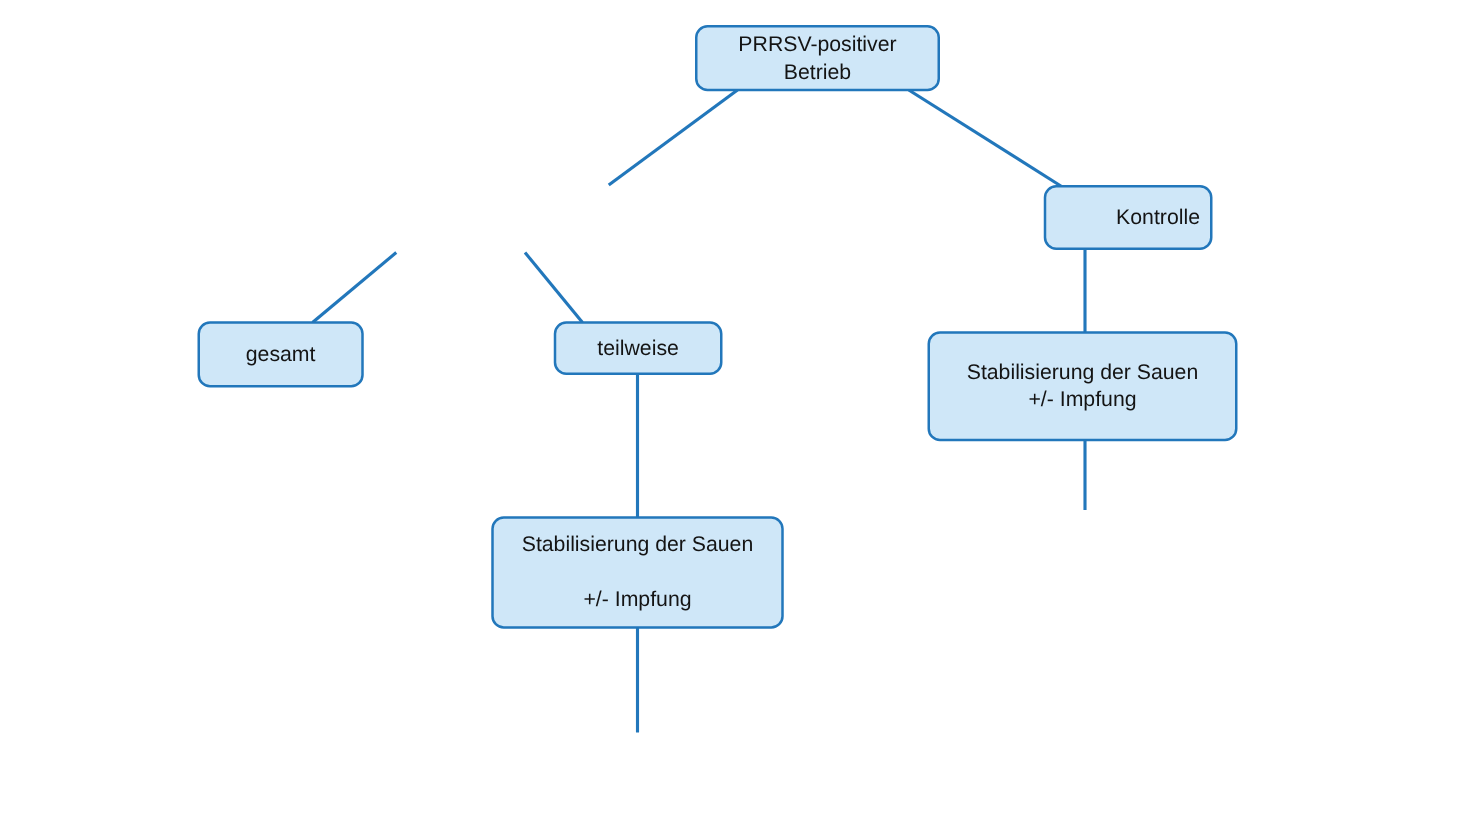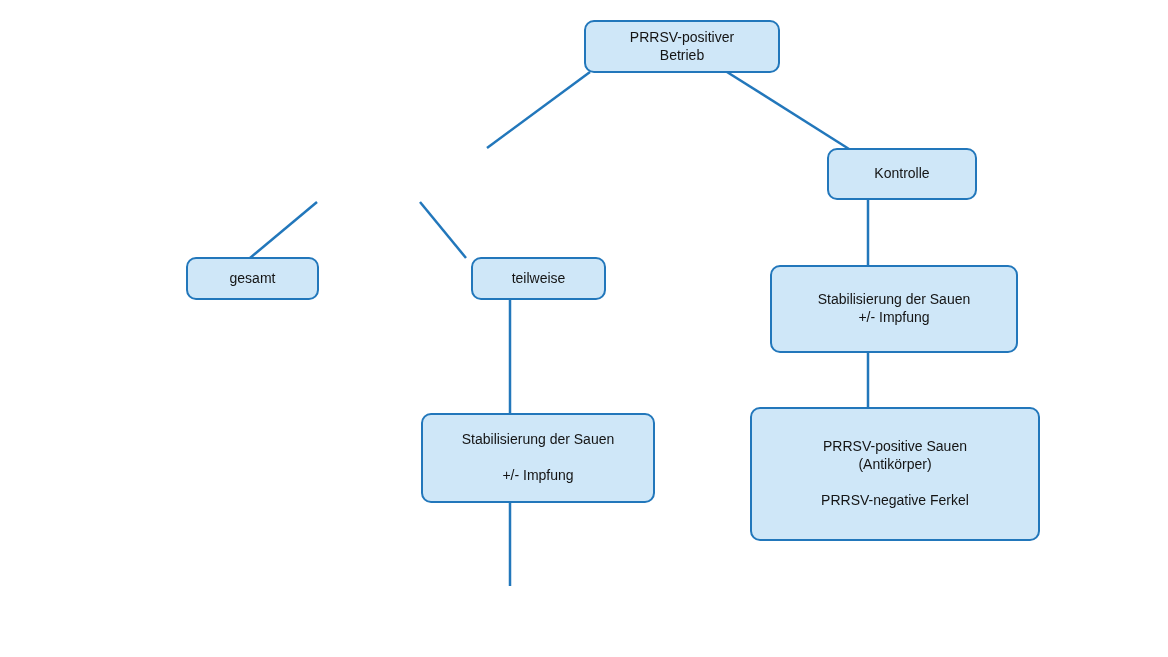--- a/index.html
+++ b/index.html
@@ -31,33 +31,32 @@
     z-index: 2;
     box-sizing: border-box;
     background: #cfe7f8;
     border: 2px solid #2277bb;
     border-radius: 10px;
     display: flex;
     align-items: center;
     justify-content: center;
     text-align: center;
     color: #141414;
-    font-size: 14px;
+    font-size: 17px;
     line-height: 1.28;
-    margin-left: 28px;
   }
   .node .label {
     white-space: pre-line;
     padding: 2px 8px;
   }
   
   #node-root        { left: 556px; top: 20px;  width: 196px; height: 53px; }
   #node-elim        { left: 275px; top: 147px; width: 235px; height: 56px; }
-  #node-kontrolle   { left: 799px; top: 148px; width: 150px; height: 52px; }
-  #node-gesamt      { left: 158px; top: 257px; width: 133px; height: 43px; }
+  #node-kontrolle   { left: 835px; top: 148px; width: 135px; height: 52px; justify-content: flex-end; }
+  #node-gesamt      { left: 158px; top: 257px; width: 133px; height: 53px; }
   #node-teilweise   { left: 443px; top: 257px; width: 135px; height: 43px; }
   #node-stab-right  { left: 742px; top: 265px; width: 248px; height: 88px; }
   #node-stab-left   { left: 393px; top: 413px; width: 234px; height: 90px; }
   #node-result-right{ left: 722px; top: 407px; width: 290px; height: 134px; }
   #node-elim-ferkel { left: 388px; top: 585px; width: 244px; height: 58px;
                       align-items: flex-start; }
   #node-elim-ferkel .label { padding-top: 9px; }
 </style>
 </head>
 <body>
@@ -97,21 +96,15 @@
     <span class="label">Stabilisierung der Sauen
 +/- Impfung</span>
   </div>
 
   <div class="node" id="node-stab-left">
     <span class="label">Stabilisierung der Sauen
 
 +/- Impfung</span>
   </div>
 
-  <div class="node" id="node-result-right">
-    <span class="label">PRRSV-positive Sauen
-(Antikörper)
-
-PRRSV-negative Ferkel</span>
-  </div>
 
 
 </div>
 
 </body></html>

